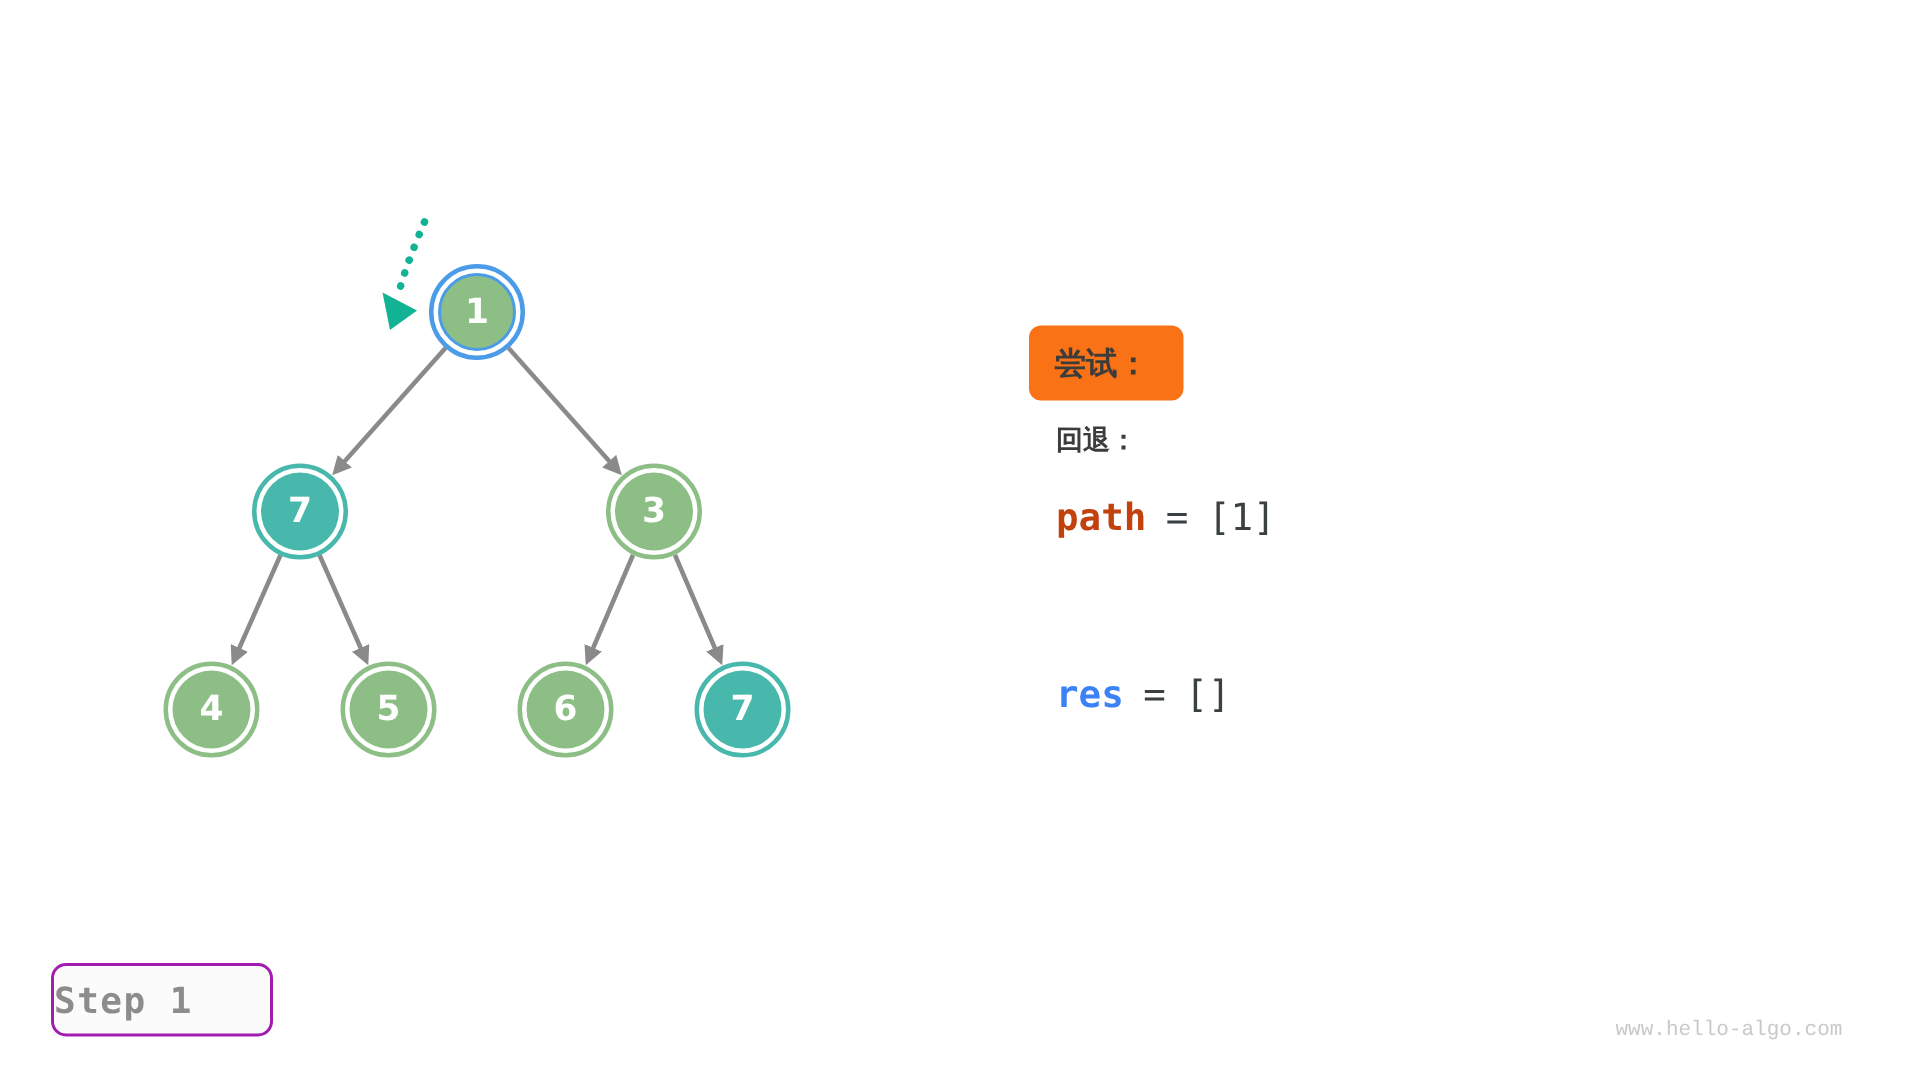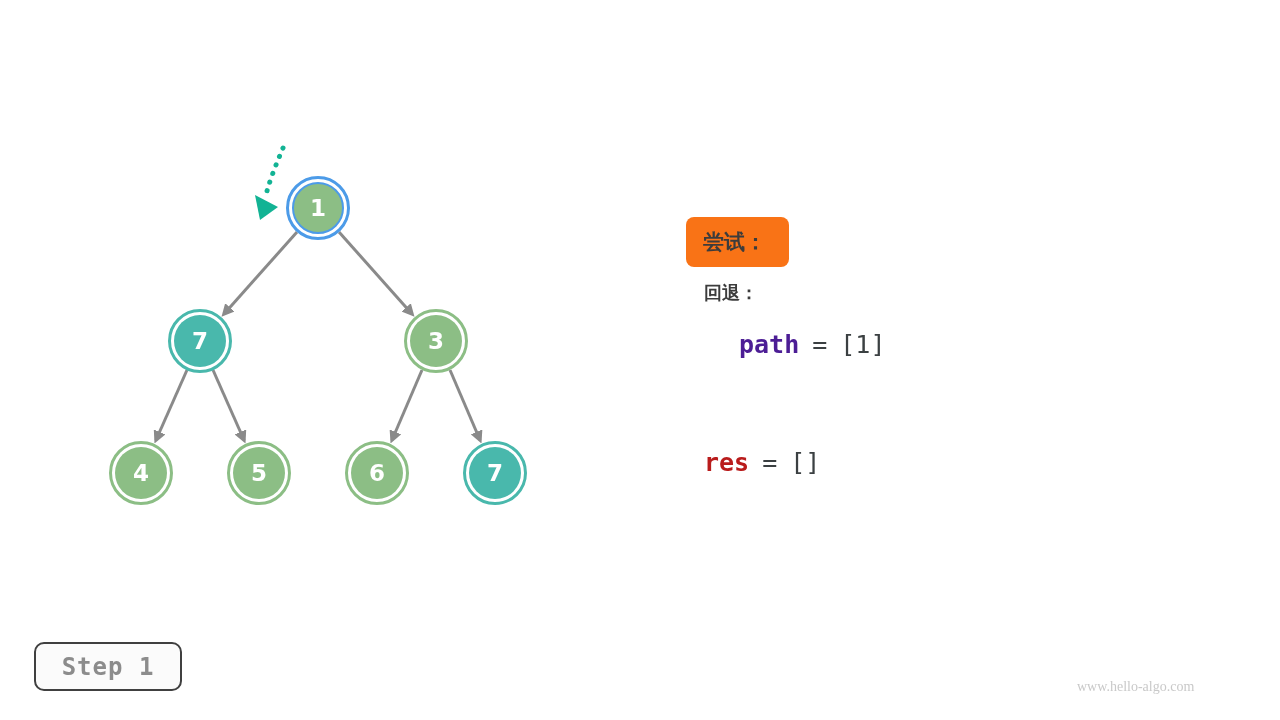--- a/index.html
+++ b/index.html
@@ -43,34 +43,34 @@
     position:absolute;left:691px;top:281px;font-size:18px;color:#4A4A4A;
     display:flex;align-items:center;white-space:nowrap;margin-left:13px;
   }
   .code-line{
     position:absolute;font-family:"DejaVu Sans Mono",monospace;
     font-size:25px;color:#3B4042;display:flex;gap:13px;white-space:nowrap;
   }
   .path-line{left:704px;top:330px;}
   .res-line{left:704px;top:448px;}
   .var{font-weight:bold;}
-  .var-path{color:#4c1d95;margin-left:35px;}
-  .var-res{color:#b91c1c;text-align:center;}
+  .var-path{color:#c2410c;}
+  .var-res{color:#3b82f6;text-align:center;}
   
   .step-badge{
     position:absolute;left:34px;top:642px;width:148px;height:49px;box-sizing:border-box;
-    border:2px solid #404040;border-radius:10px;background:#FBFBFB;
-    display:flex;align-items:center;justify-content:center;
+    border:2px solid #a21caf;border-radius:10px;background:#FBFBFB;
+    display:flex;align-items:center;justify-content:flex-start;
     font-family:"DejaVu Sans Mono",monospace;font-weight:bold;
     font-size:24px;color:#8C8C8C;letter-spacing:1px;
   }
   
   .watermark{
     position:absolute;left:1077px;top:679px;
-    font-family:Liberation Serif, serif;font-size:14px;color:#C9C9C9;
+    font-family:Liberation Mono, monospace;font-size:14px;color:#C9C9C9;
   }
 </style>
 </head>
 <body>
 
 <div class="canvas">
 
   <svg class="edges-svg" width="560" height="560" viewBox="0 0 560 560">
     <defs>
       <marker id="arw" viewBox="0 0 10 10" refX="7" refY="5" markerWidth="4.2" markerHeight="4.2" orient="auto">

